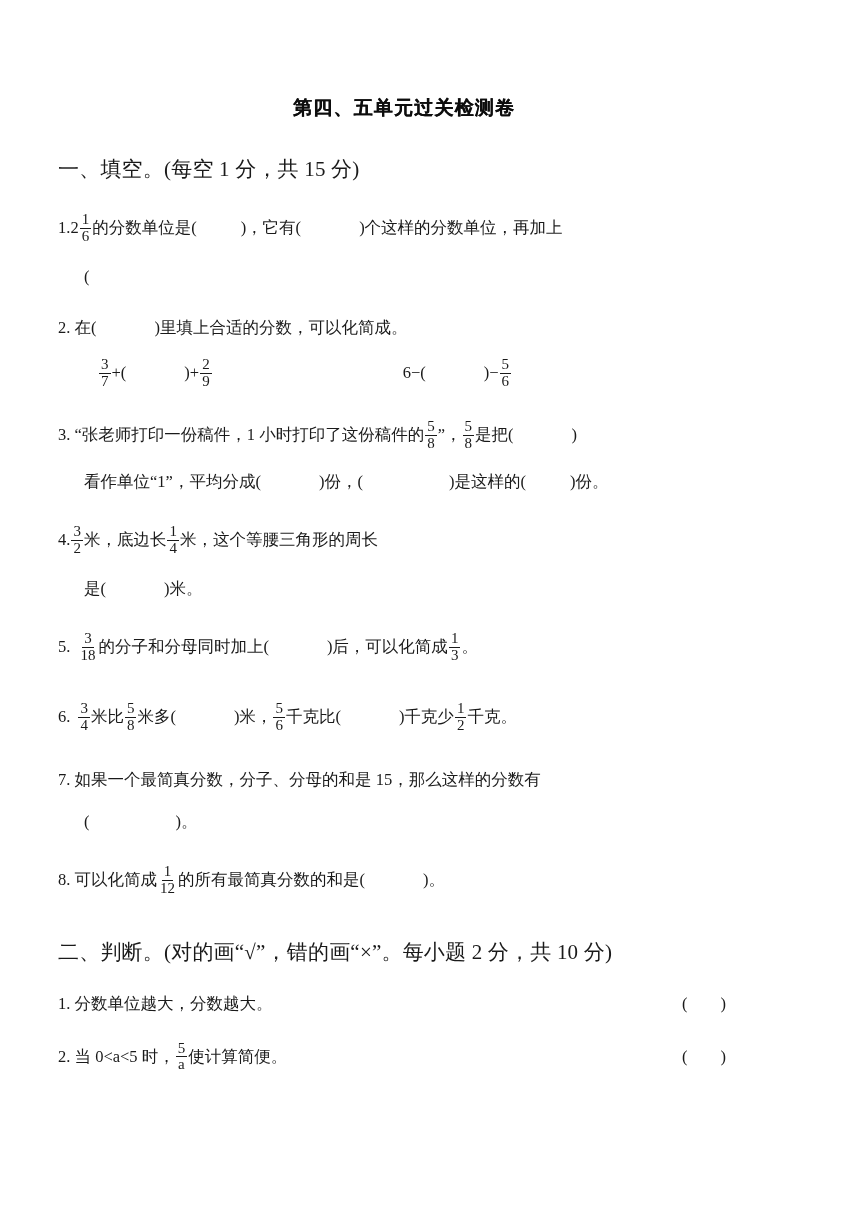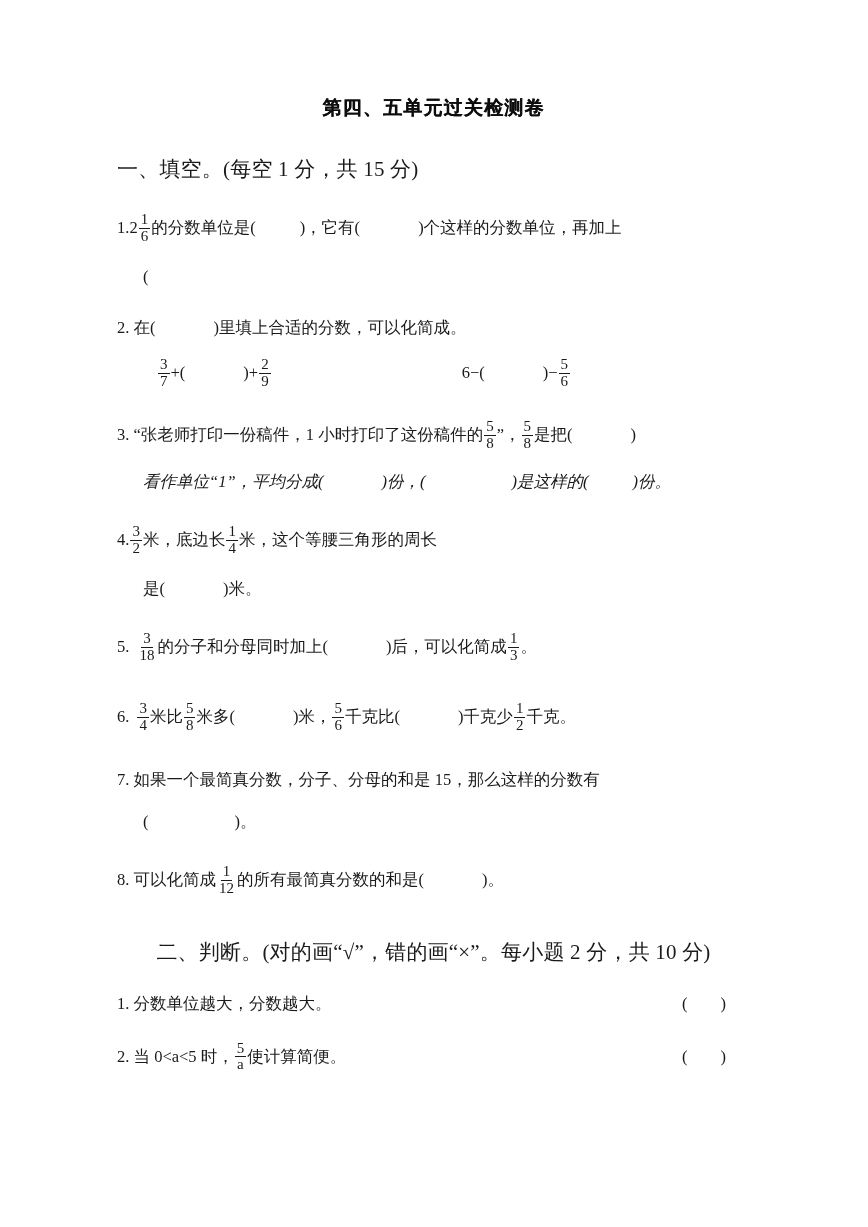--- a/index.html
+++ b/index.html
@@ -12,21 +12,21 @@
     height: 1227px;
     font-family: "Liberation Serif", "DejaVu Serif", serif;
     color: #1a1a1a;
     position: relative;
     overflow: hidden;
   }
   .page {
     width: 868px;
     height: 1227px;
     box-sizing: border-box;
-    padding: 95px 118px 40px 117px;
+    padding: 95px 118px 40px 58px;
     position: relative;
   }
   .doc-title {
     text-align: center;
     font-size: 19px;
     font-weight: bold;
     letter-spacing: 1.2px;
     margin: 0 0 34px 0;
     font-family: "Liberation Sans", "DejaVu Sans", sans-serif;
     color: #0d0d0d;
@@ -105,21 +105,20 @@
     min-height: 30px;
   }
   .tf-text { display: flex; align-items: center; white-space: pre; }
   .tf-mark {
     margin-left: auto;
     padding-right: 24px;
     white-space: pre;
   }
   .section2 {
     margin-top: 36px;
-    text-align: center;
   }
 </style>
 </head>
 <body>
 
 <div class="page">
 
   <div class="doc-title">第四、五单元过关检测卷</div>
 
   <div class="section-head">一、填空。(每空 1 分，共 15 分)</div>
@@ -190,21 +189,21 @@
       </span>
       <span>”，</span>
       <span class="frac">
         <span class="num">5</span>
         <span class="den">8</span>
       </span>
       <span>是把(</span>
       <span class="blank-md"></span>
       <span>)</span>
     </div>
-    <div class="q-line indent" style="margin-top:10px;font-style:italic;">
+    <div class="q-line indent" style="margin-top:10px;">
       <span>看作单位“1”，平均分成(</span>
       <span class="blank-md"></span>
       <span>)份，(</span>
       <span class="blank-lg"></span>
       <span>)是这样的(</span>
       <span class="blank-sm"></span>
       <span>)份。</span>
     </div>
   </div>
 

